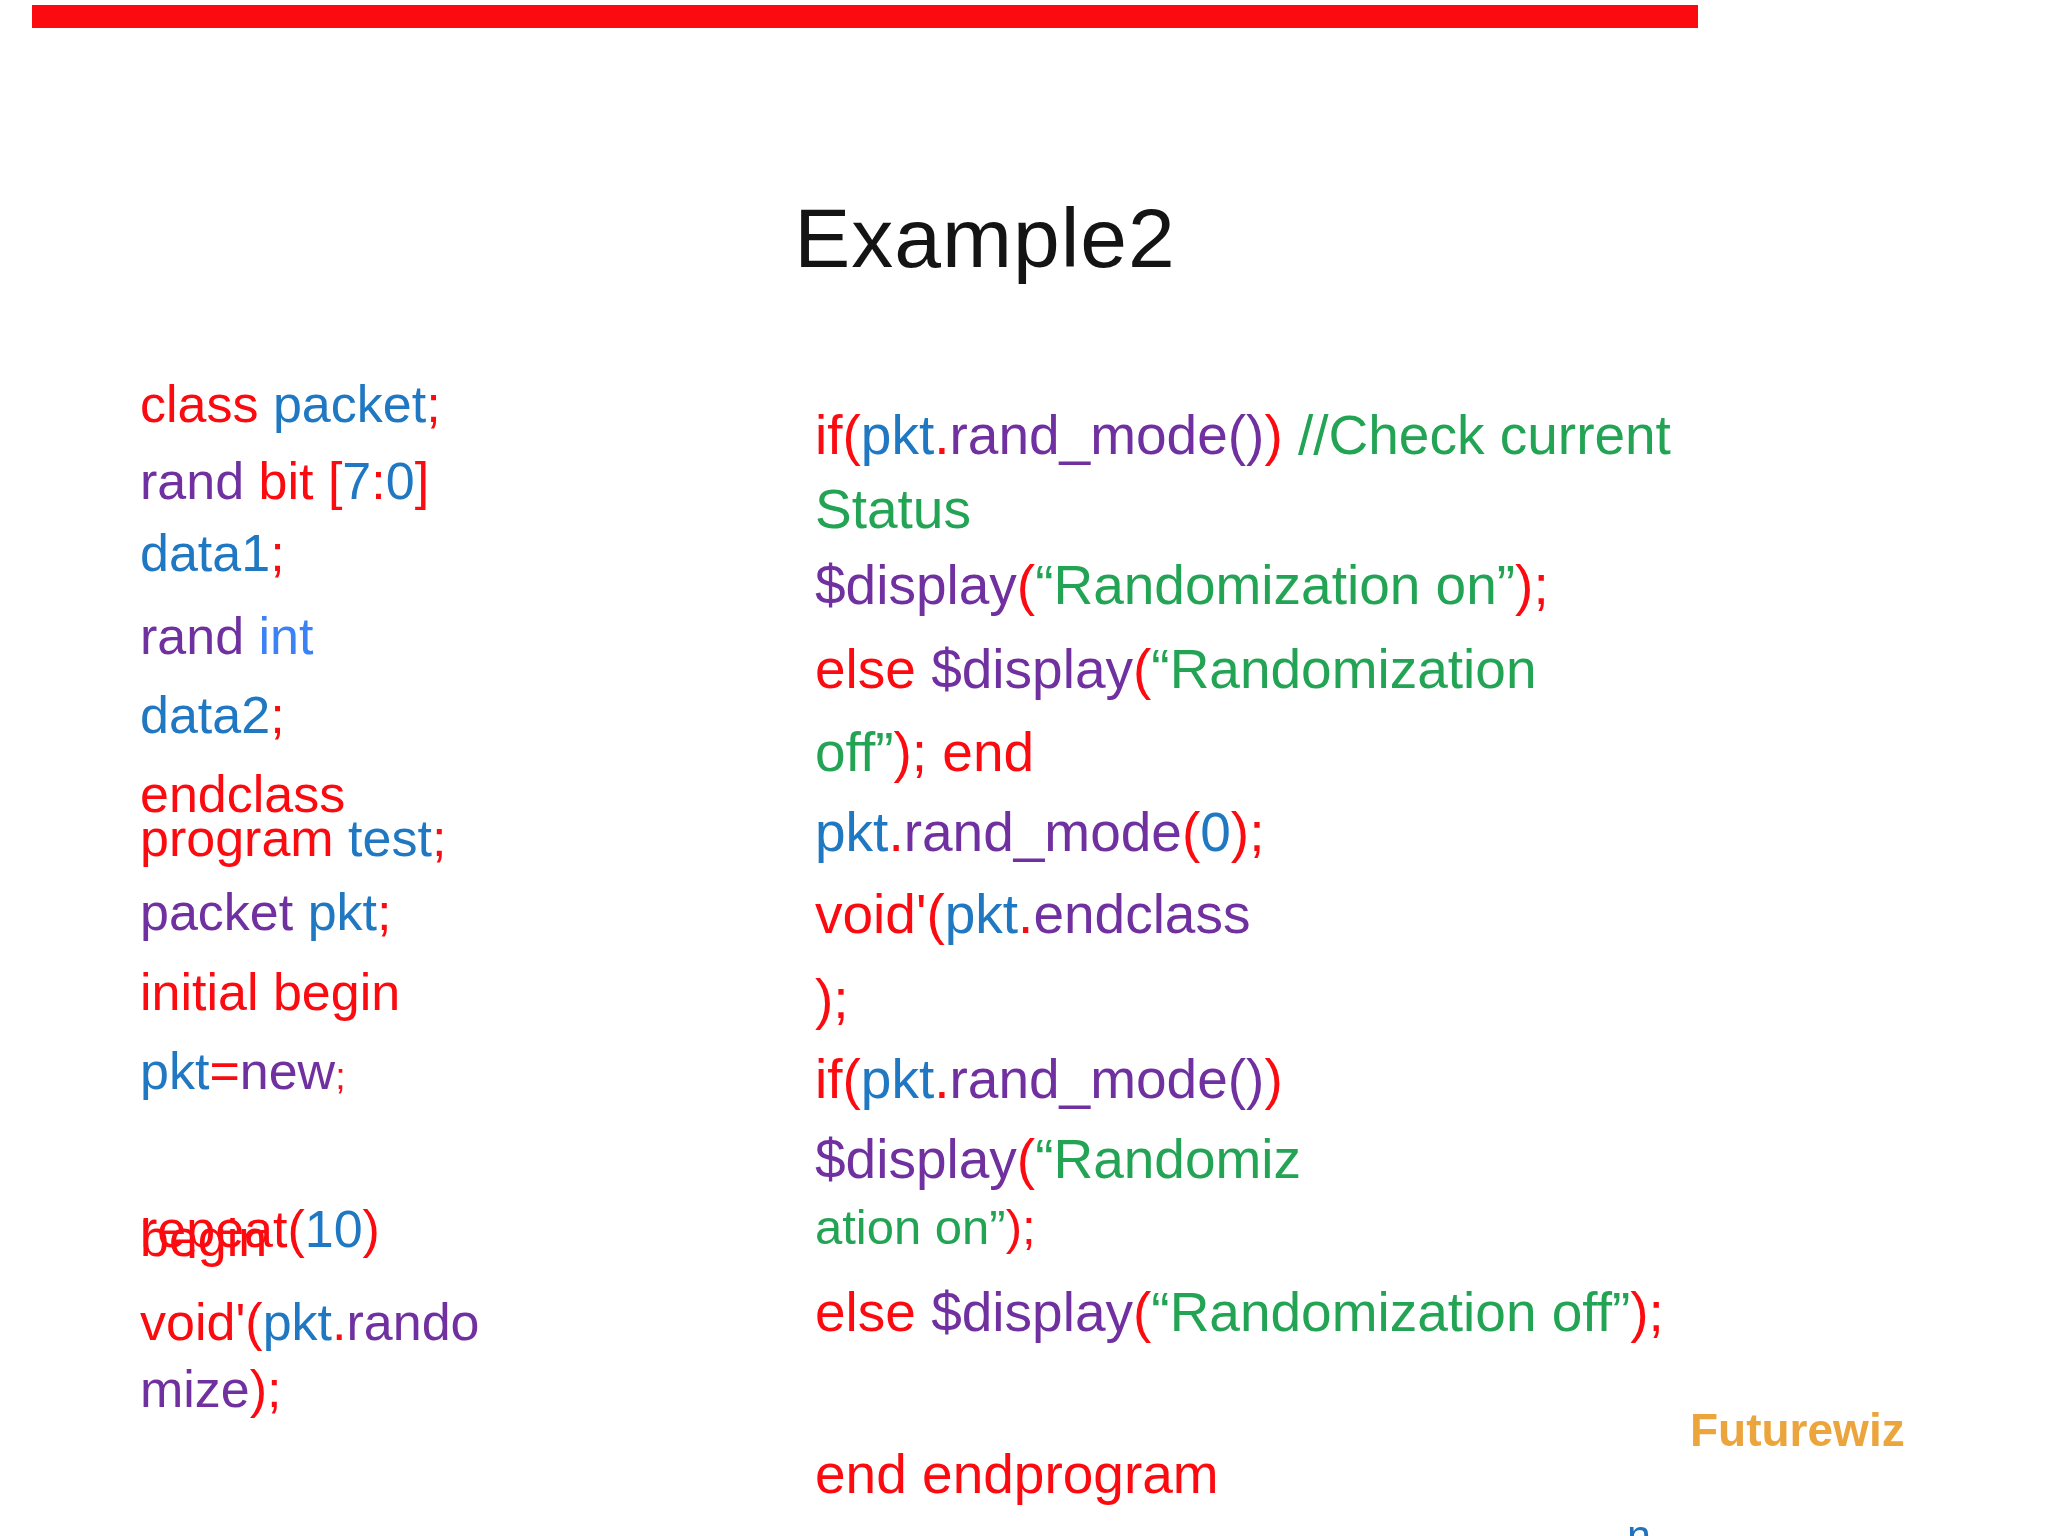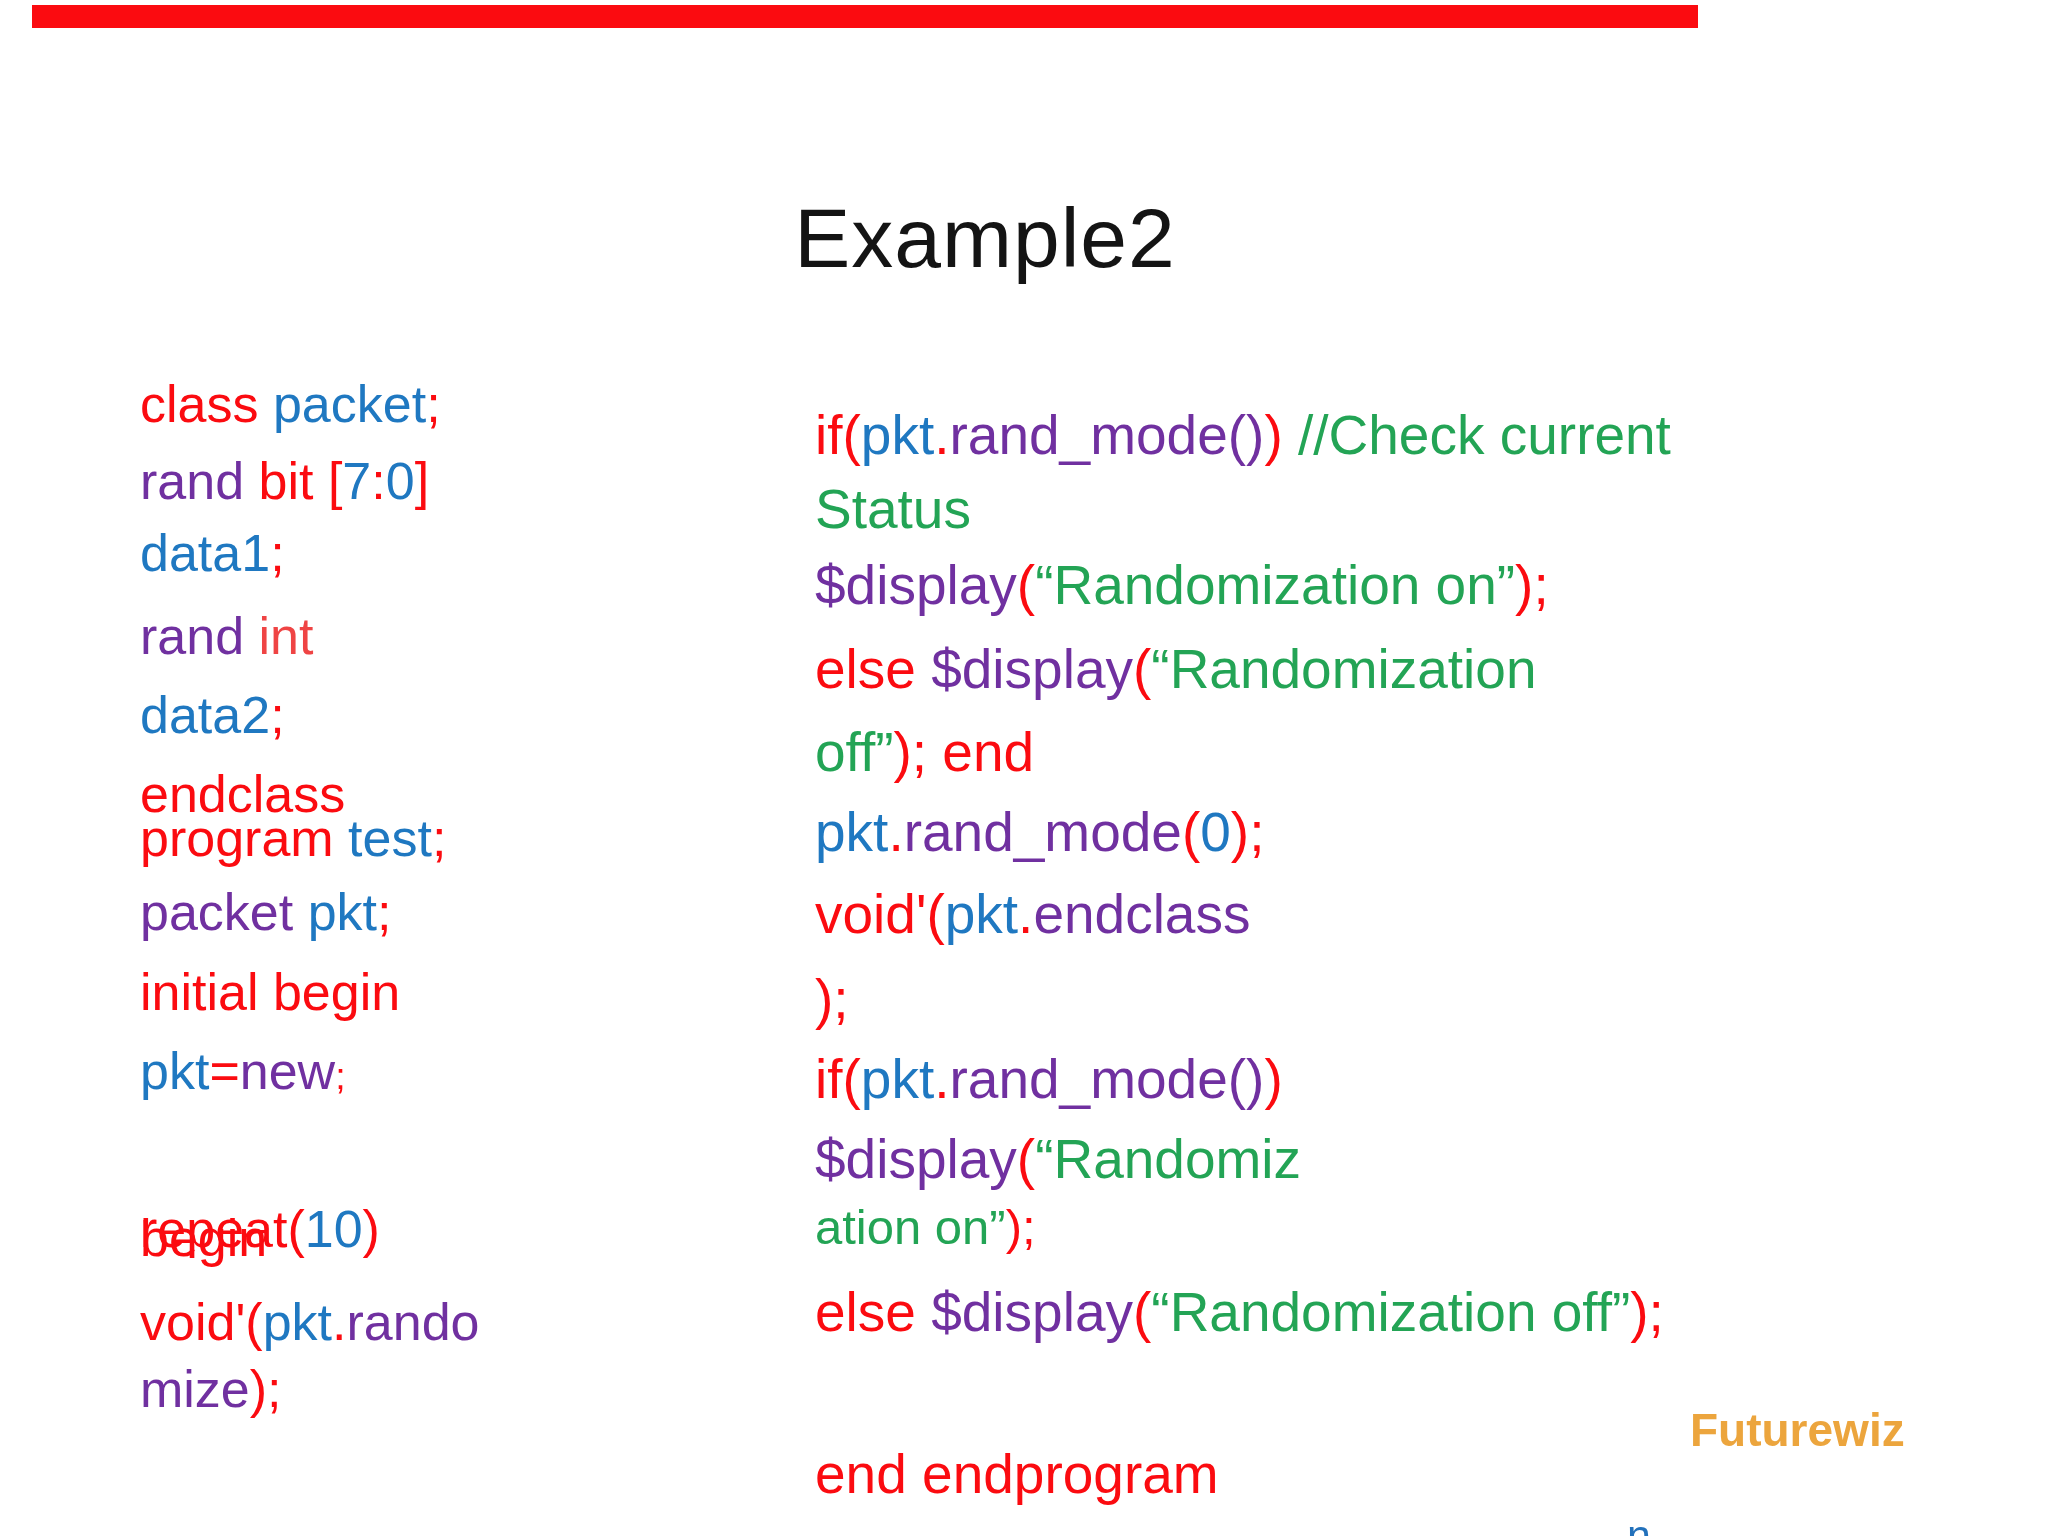--- a/index.html
+++ b/index.html
@@ -25,21 +25,21 @@
 <div class="stage">
 
   <div class="progress" style="background: rgb(251, 11, 16);"></div>
 
   <div class="title" style="color: rgb(20, 20, 20);">Example2</div>
 
   <div class="code-block block-left size-left">
       <div class="code-line" style="top: 375px;"><span style="color: rgb(251, 11, 16);">class </span><span style="color: rgb(31, 120, 193);">packet</span><span style="color: rgb(251, 11, 16);">;</span></div>
       <div class="code-line" style="top: 452px;"><span style="color: rgb(112, 48, 160);">rand </span><span style="color: rgb(251, 11, 16);">bit [</span><span style="color: rgb(31, 120, 193);">7</span><span style="color: rgb(251, 11, 16);">:</span><span style="color: rgb(31, 120, 193);">0</span><span style="color: rgb(251, 11, 16);">]</span></div>
       <div class="code-line" style="top: 524px;"><span style="color: rgb(31, 120, 193);">data1</span><span style="color: rgb(251, 11, 16);">;</span></div>
-      <div class="code-line" style="top: 607px;"><span style="color: rgb(112, 48, 160);">rand </span><span style="color: #ef4444; margin-top: 48px;">int</span></div>
+      <div class="code-line" style="top: 607px;"><span style="color: rgb(112, 48, 160);">rand </span><span style="color: #3b82f6; margin-top: 48px;">int</span></div>
       <div class="code-line" style="top: 686px;"><span style="color: rgb(31, 120, 193);">data2</span><span style="color: rgb(251, 11, 16);">;</span></div>
       <div class="code-line" style="top: 765px;"><span style="color: rgb(251, 11, 16);">endclass</span></div>
     </div>
 
   <div class="code-block block-left size-left">
       <div class="code-line" style="top: 809px;"><span style="color: rgb(251, 11, 16);">program </span><span style="color: rgb(31, 120, 193);">test</span><span style="color: rgb(251, 11, 16);">;</span></div>
       <div class="code-line" style="top: 883px;"><span style="color: rgb(112, 48, 160);">packet </span><span style="color: rgb(31, 120, 193);">pkt</span><span style="color: rgb(251, 11, 16);">;</span></div>
       <div class="code-line" style="top: 963px;"><span style="color: rgb(251, 11, 16);">initial begin</span></div>
       <div class="code-line" style="top: 1042px;"><span style="color: rgb(31, 120, 193);">pkt</span><span style="color: rgb(251, 11, 16);">=</span><span style="color: rgb(112, 48, 160);">new</span><span style="color: rgb(251, 11, 16); font-size: 0.72em;">;</span></div>
       <div class="code-line" style="top: 1200px;"><span style="color: rgb(251, 11, 16);">repeat(</span><span style="color: rgb(31, 120, 193);">10</span><span style="color: rgb(251, 11, 16);">)</span></div>

